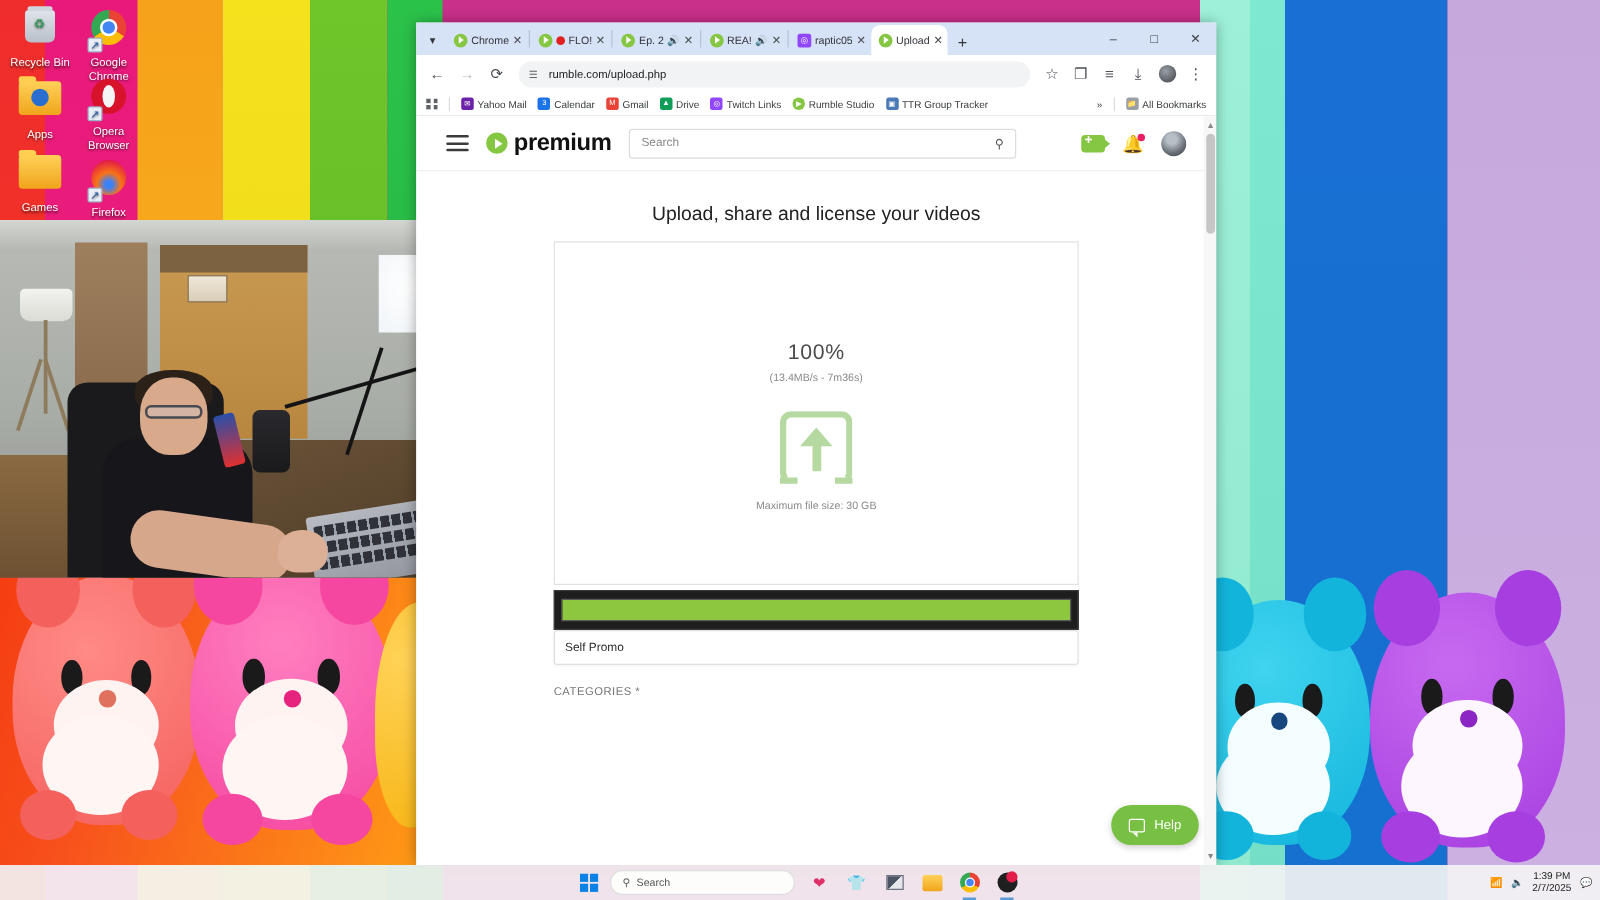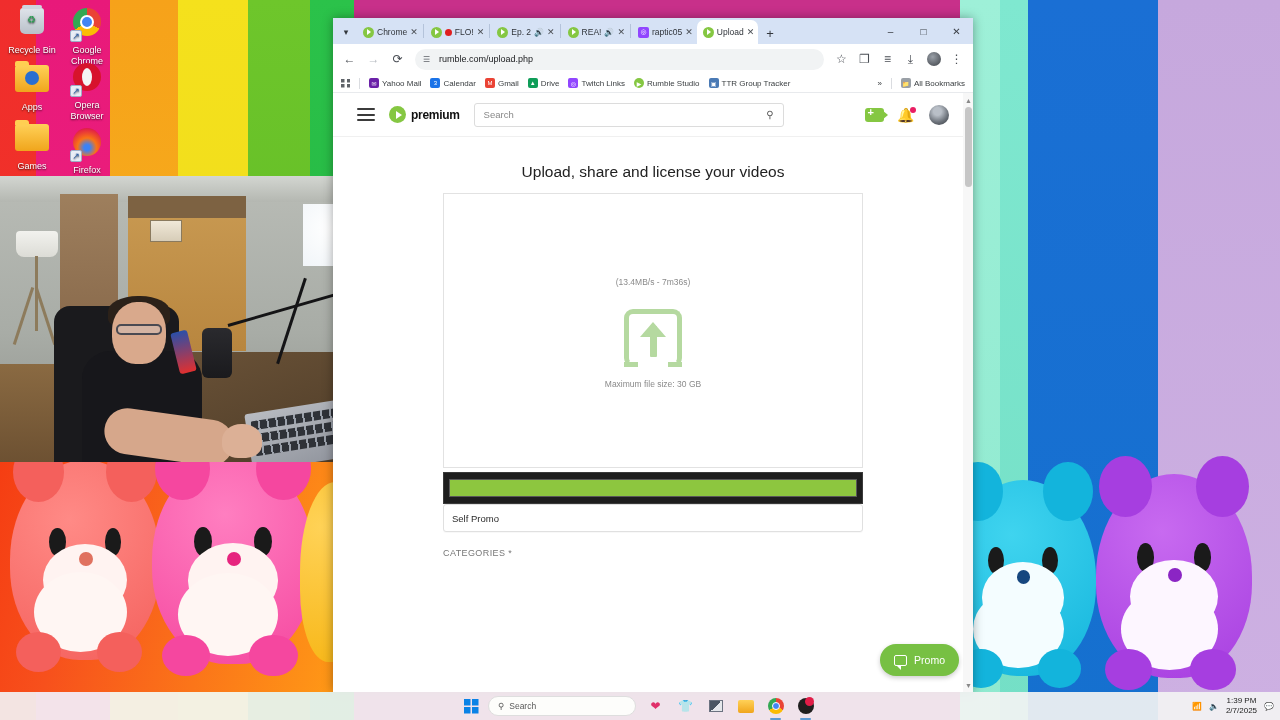--- a/index.html
+++ b/index.html
@@ -184,21 +184,21 @@
 
   .rhead { height:44px; display:flex; align-items:center; gap:14px; padding:0 24px;
            border-bottom:1px solid #f0f0f0; }
   .hamb { width:18px; }
   .hamb i { display:block; height:2px; background:#3b3b3b; margin:3.5px 0; border-radius:1px; }
   .logo { display:flex; align-items:center; gap:5px; }
   .logo-mark { width:17px; height:17px; border-radius:50%; background:#85c742;
     display:flex; align-items:center; justify-content:center; }
   .logo-mark:after{content:"";border-left:6px solid #fff;border-top:4px solid transparent;
     border-bottom:4px solid transparent;margin-left:2px;}
-  .logo-text { font-size:12px; font-weight:bold; color:#111; letter-spacing:-.3px; }
+  .logo-text { font-size:19px; font-weight:bold; color:#111; letter-spacing:-.3px; }
   .searchbox { flex:1; max-width:310px; height:24px; border:1px solid #dcdcdc; border-radius:3px;
     display:flex; align-items:center; padding:0 9px; font-size:9.5px; color:#888; }
   .searchbox .sq { margin-left:auto; color:#555; font-size:10px; }
   .head-right { margin-left:auto; display:flex; align-items:center; gap:14px; }
   .upload-ico { width:19px; height:14px; background:#85c742; border-radius:3px; position:relative; }
   .upload-ico:after{content:"";position:absolute;right:-4px;top:2px;
     border-left:6px solid #85c742;border-top:5px solid transparent;border-bottom:5px solid transparent;}
   .upload-ico:before{content:"+";position:absolute;left:3px;top:-2px;color:#fff;font-size:11px;font-weight:bold;}
   .bell { position:relative; font-size:14px; color:#222; }
   .bell .dot{position:absolute;right:-1px;top:0;width:6px;height:6px;border-radius:50%;background:#e91e63;}
@@ -569,20 +569,21 @@
         <span class="avatar-lg"></span>
       </div>
     </div>
 
     <div class="page-title">Upload, share and license your videos</div>
 
     <div class="content">
 
       <div class="dropzone">
         <div class="dz-center">
+          <div class="pct">100%</div>
           <div class="spd">(13.4MB/s - 7m36s)</div>
           <div class="up-ico">
             <div class="up-box"></div>
             <div class="up-shaft"></div>
             <div class="up-head"></div>
           </div>
           <div class="maxsize">Maximum file size: 30 GB</div>
         </div>
       </div>
 
@@ -602,21 +603,21 @@
     </div>
 
     <div class="scrollbar">
       <div class="scroll-arrow" style="top:2px;">▲</div>
       <div class="scrollthumb"></div>
       <div class="scroll-arrow" style="bottom:2px;">▼</div>
     </div>
 
     <div class="help-btn">
       <span class="chat-ico"></span>
-      <span>Promo</span>
+      <span>Help</span>
     </div>
   </div>
 </div>
 
 <div id="taskbar">
   <div class="tb-center">
     <div class="win-logo"></div>
     <div class="tb-search">
       <span>⚲</span>
       <span>Search</span>

